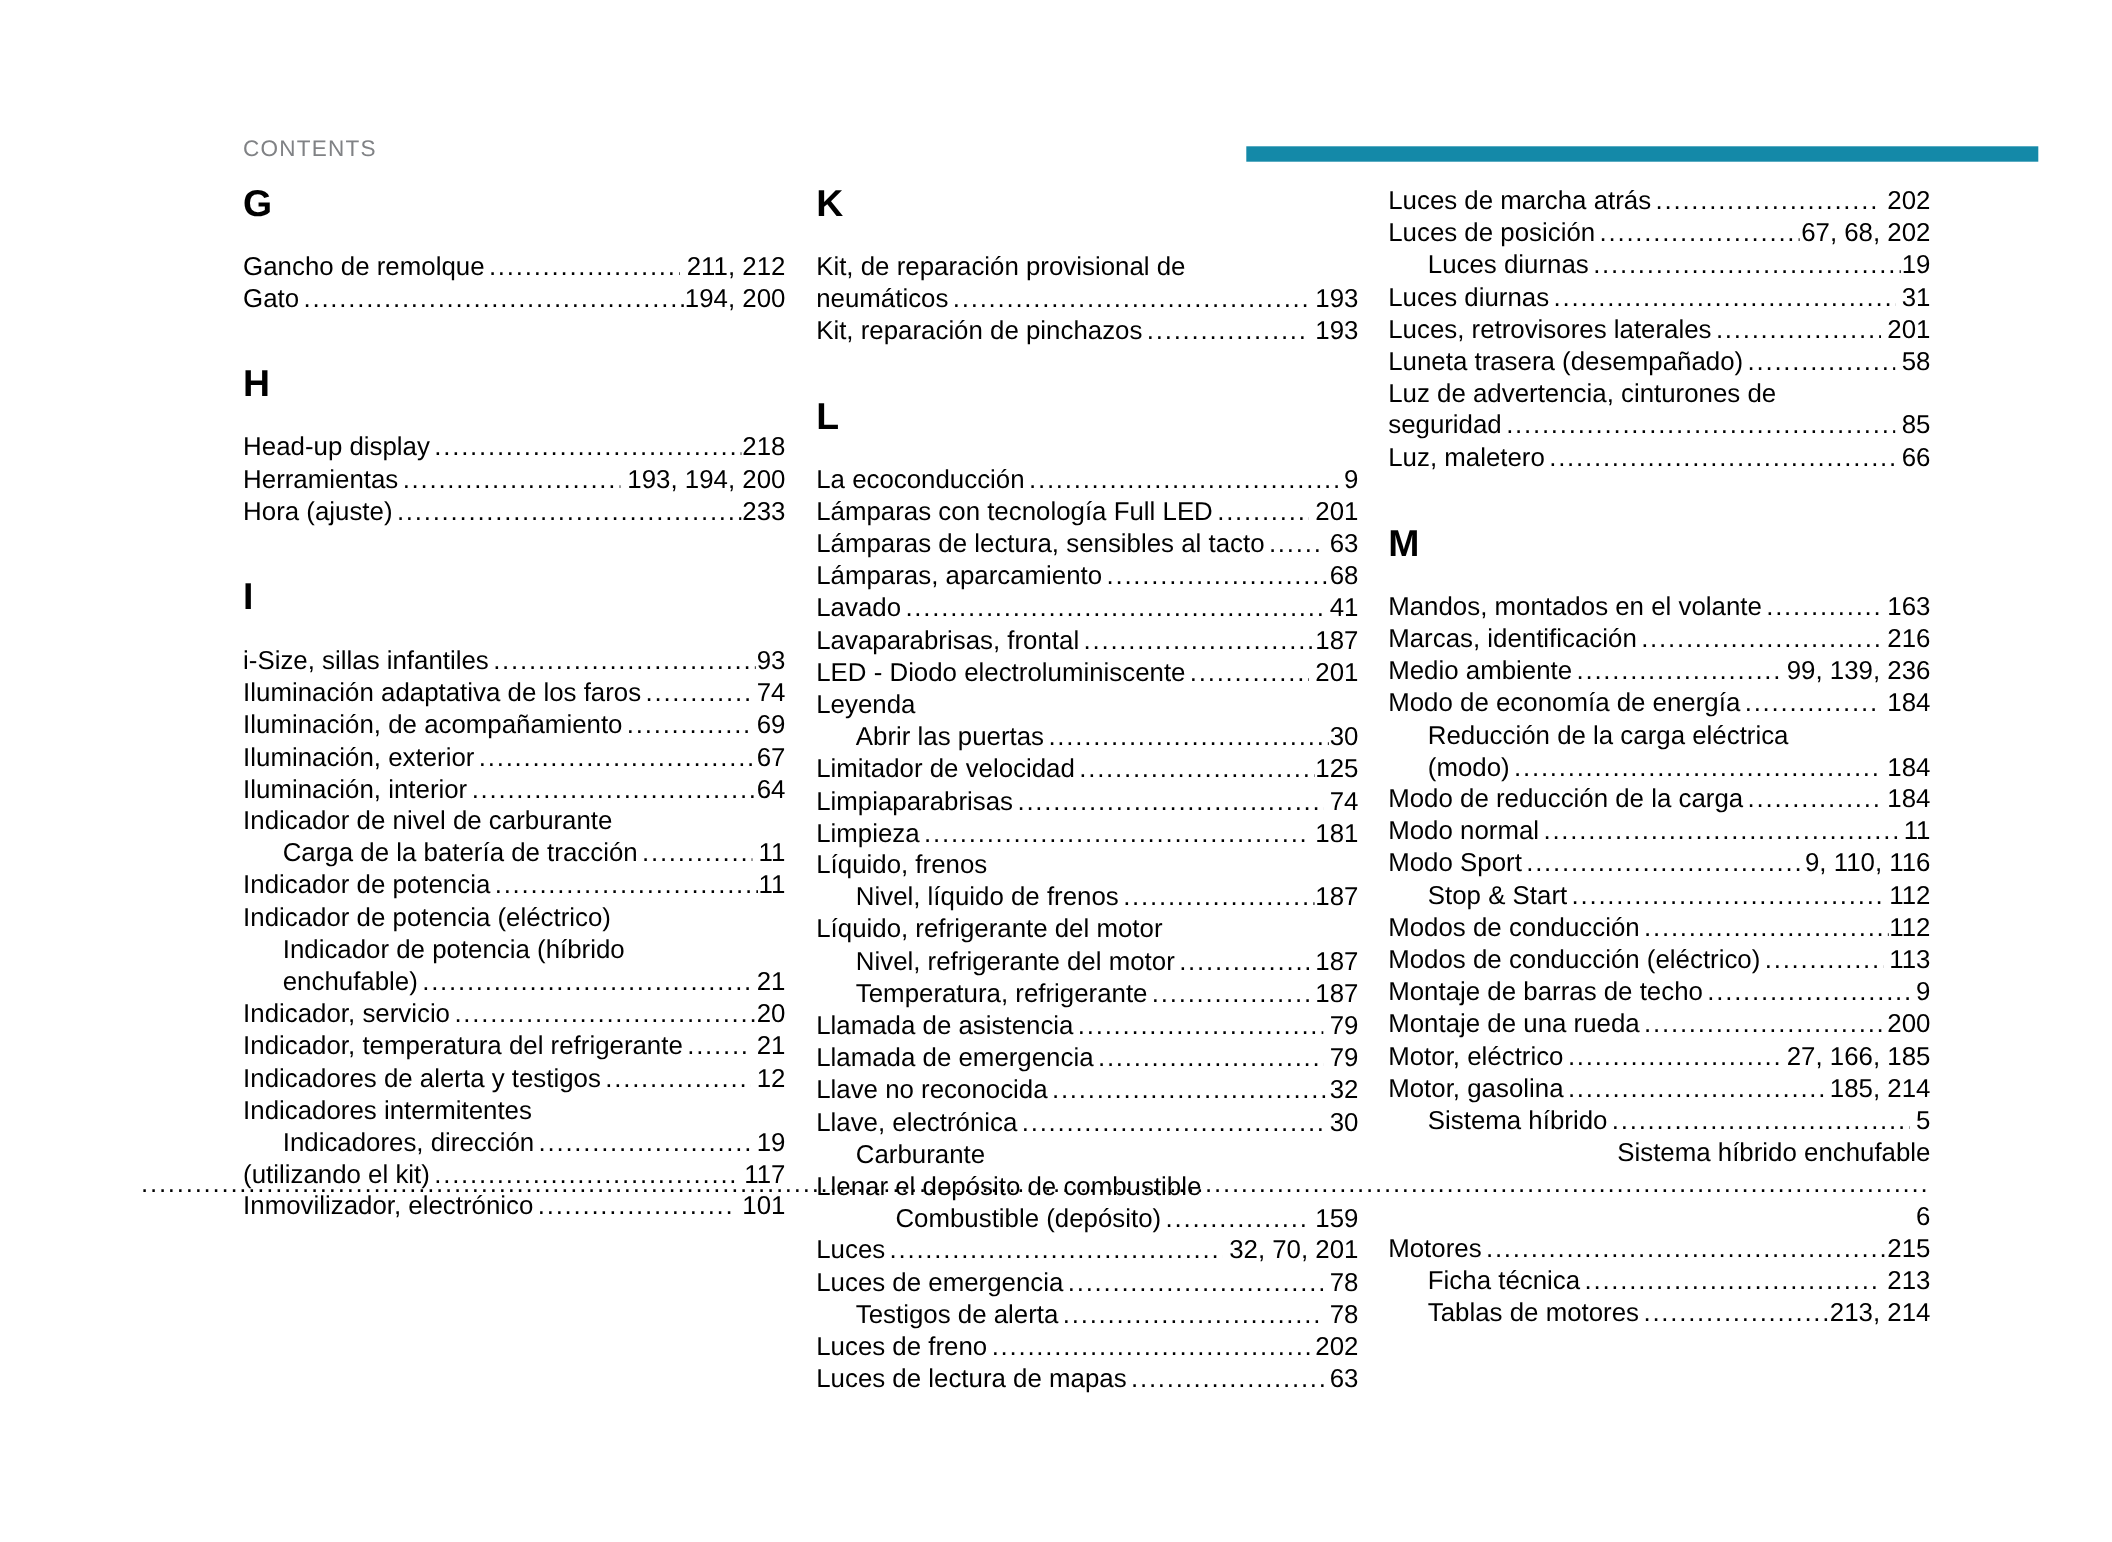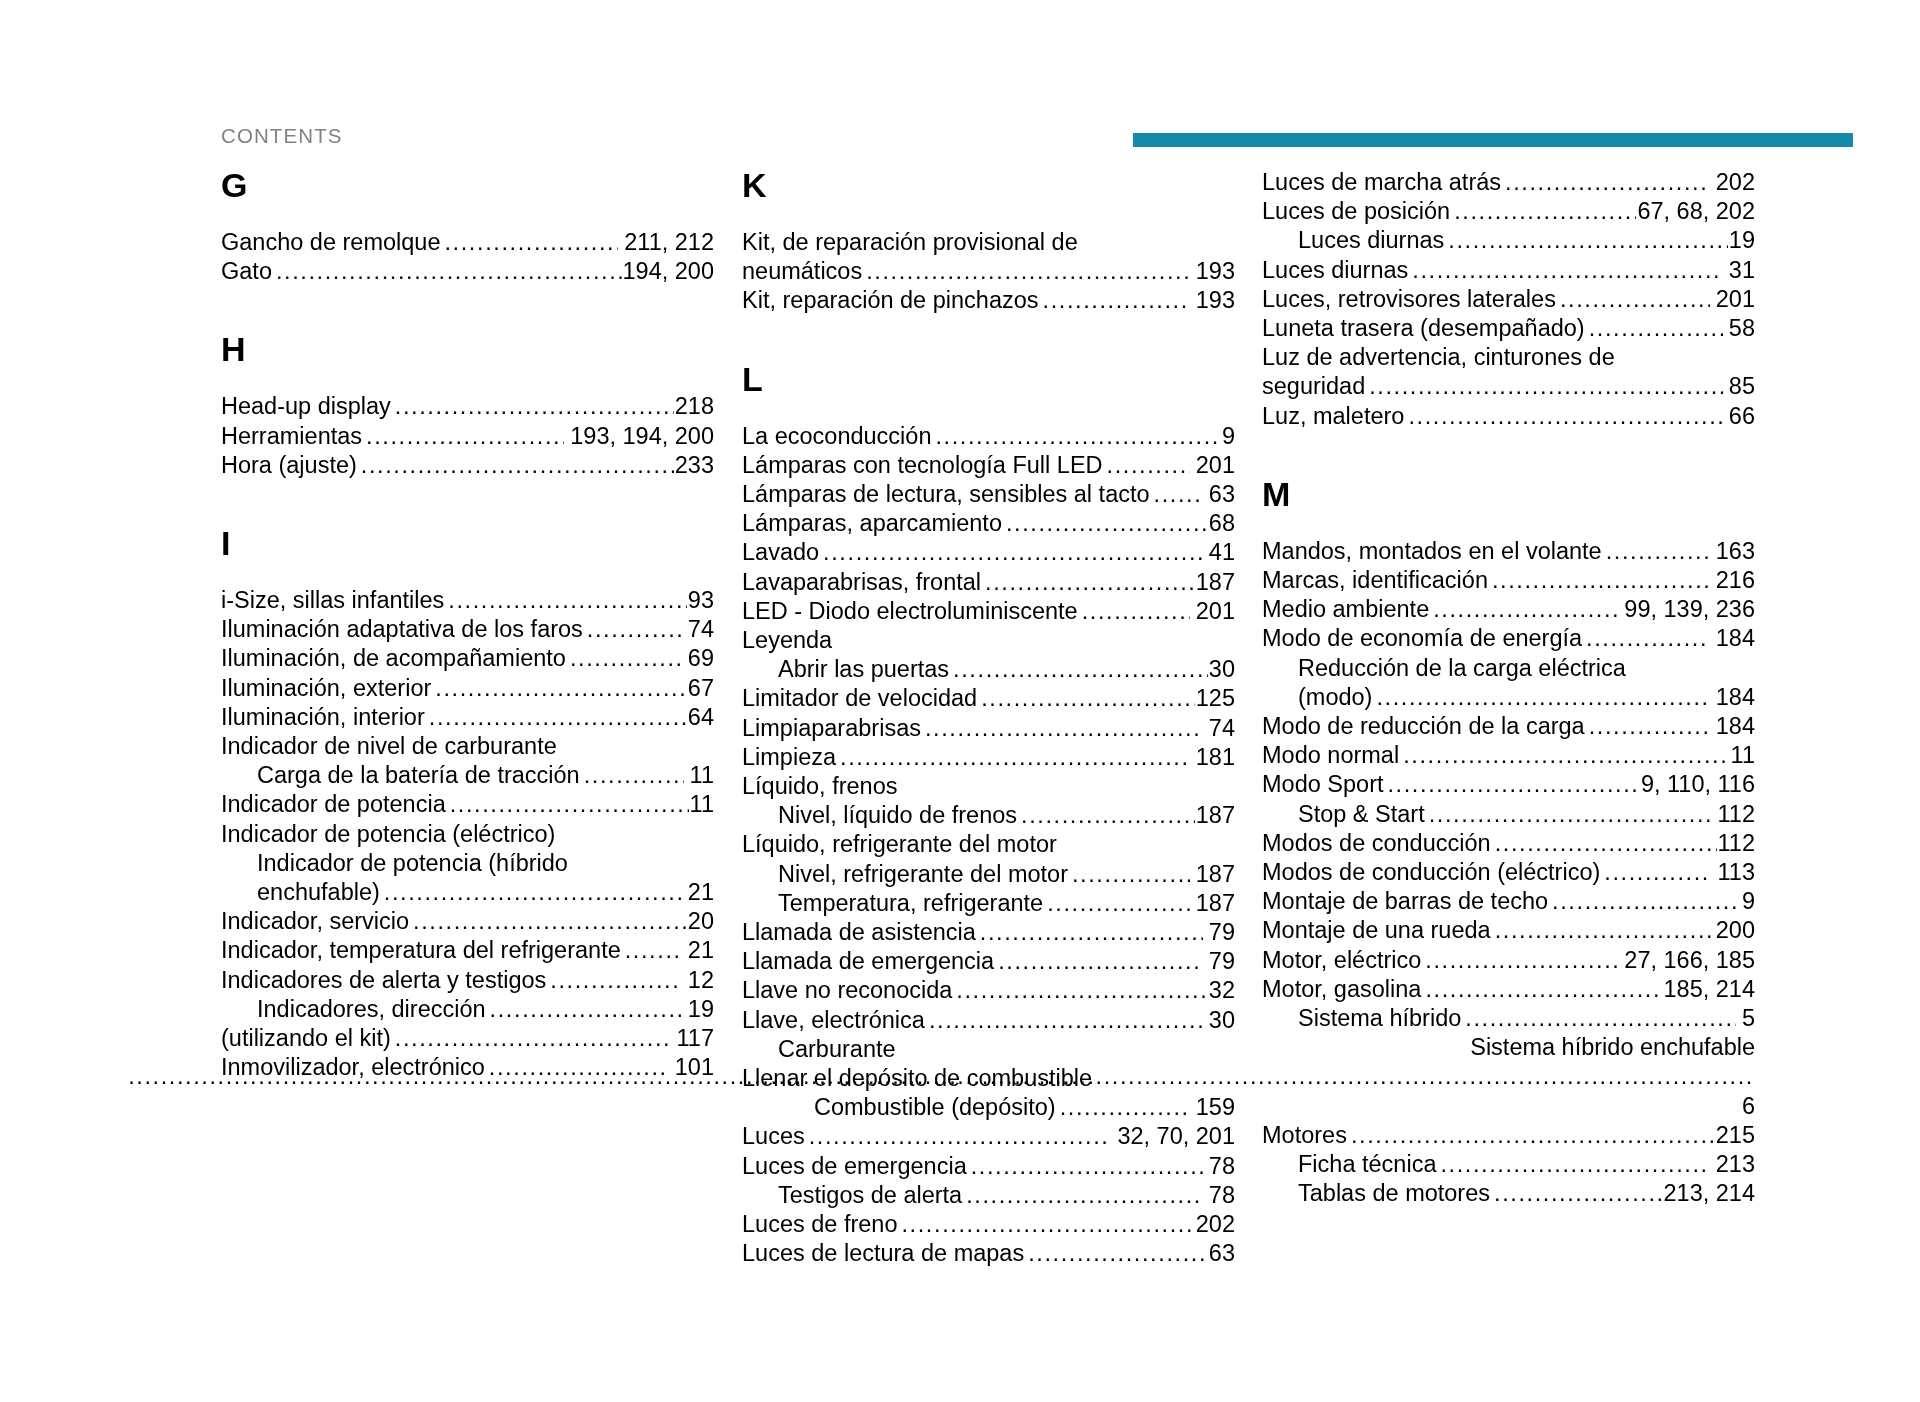--- a/index.html
+++ b/index.html
@@ -203,20 +203,23 @@
           <div class="entry">
             <span class="entry-text">Indicador, temperatura del refrigerante</span>
             <span class="leader">........................................................................................................................................................................................................</span>
             <span class="page-num gap">21</span>
           </div>
           <div class="entry">
             <span class="entry-text">Indicadores de alerta y testigos</span>
             <span class="leader">........................................................................................................................................................................................................</span>
             <span class="page-num gap">12</span>
           </div>
+          <div class="entry">
+            <span class="entry-text">Indicadores intermitentes</span>
+          </div>
           <div class="entry" style="padding-left: 36px;">
             <span class="entry-text">Indicadores, dirección</span>
             <span class="leader">........................................................................................................................................................................................................</span>
             <span class="page-num gap">19</span>
           </div>
           <div class="entry">
             <span class="entry-text">(utilizando el kit)</span>
             <span class="leader">........................................................................................................................................................................................................</span>
             <span class="page-num gap">117</span>
           </div>

